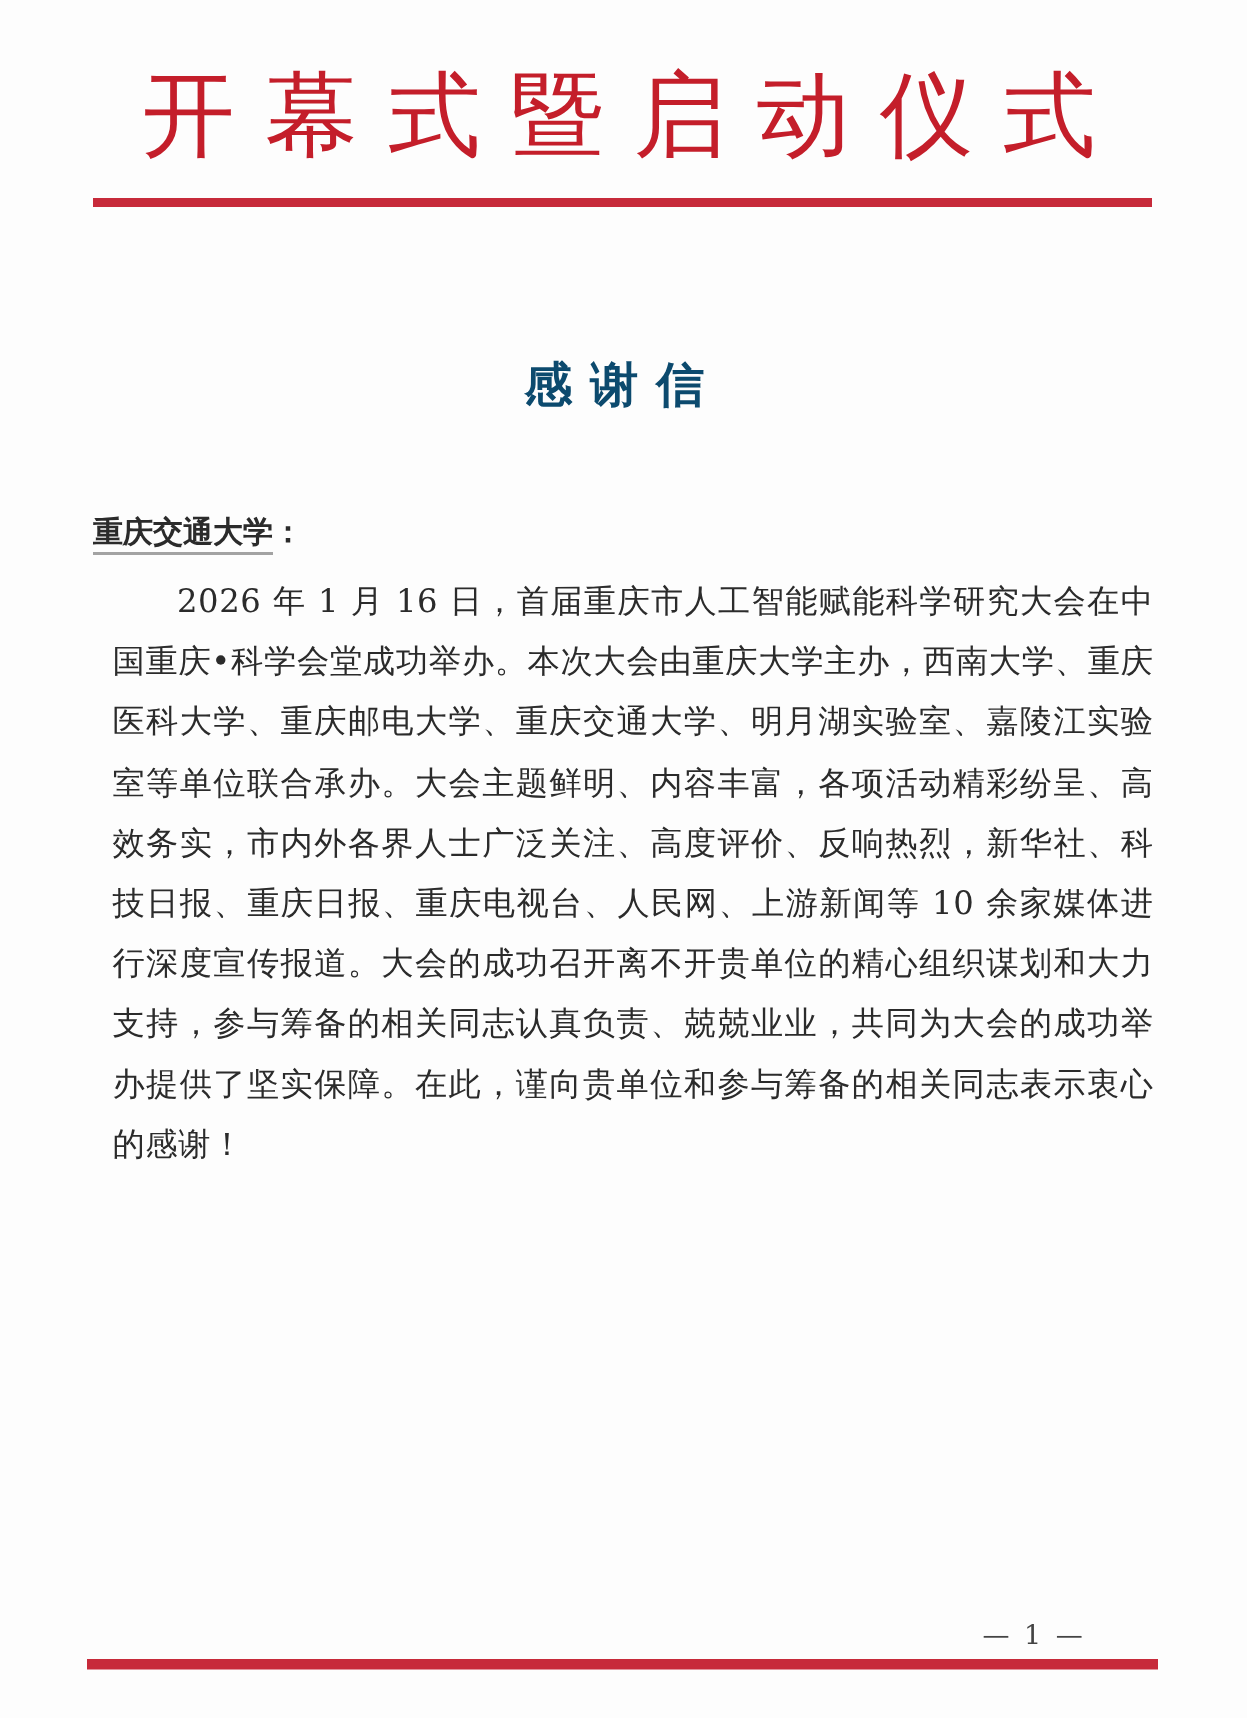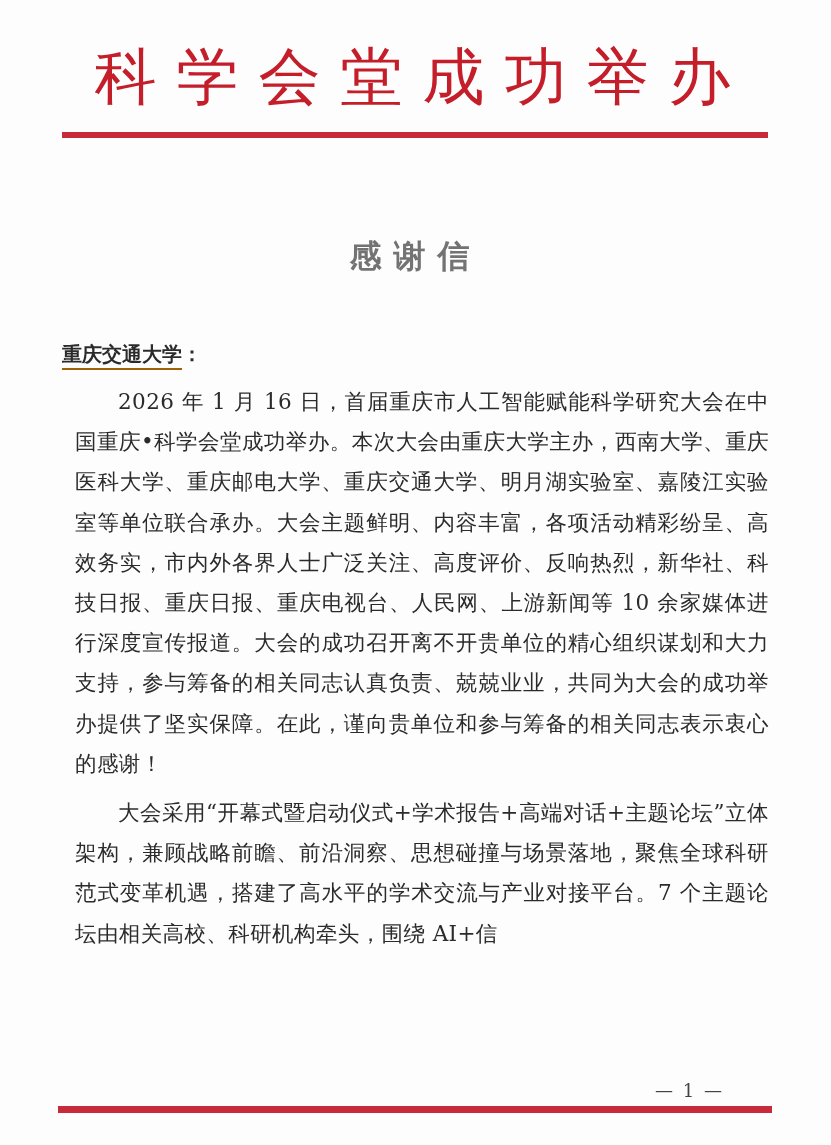--- a/index.html
+++ b/index.html
@@ -4,41 +4,40 @@
 <style>
   html,body{margin:0;padding:0;background:#fdfdfd;}
   body{width:831px;height:1145px;position:relative;overflow:hidden;
        font-family:"DejaVu Serif","Liberation Serif",serif;color:#2b2b2b;}
   .masthead{position:absolute;left:0;top:46px;width:831px;text-align:center;
        color:#c41e2a;font-size:62px;letter-spacing:20px;font-weight:normal;
        font-family:"DejaVu Serif","Liberation Serif",serif;line-height:1;
        padding-left:14px;box-sizing:border-box;}
   .rule-top{position:absolute;left:62px;top:132px;width:706px;height:6px;background:#c72a3a;}
   .doc-title{position:absolute;left:0;top:240px;width:831px;text-align:center;
-       font-size:32px;font-weight:bold;letter-spacing:12px;color:#737373;line-height:1;}
+       font-size:32px;font-weight:bold;letter-spacing:12px;color:#0c4a6e;line-height:1;}
   .salutation{position:absolute;left:62px;top:344px;font-size:20px;font-weight:bold;line-height:1;}
-  .salutation .name{border-bottom:2px solid #a16207;padding-bottom:2px;}
+  .salutation .name{border-bottom:2px solid #a3a3a3;padding-bottom:2px;}
   .body{position:absolute;left:62px;top:382px;width:707px;font-size:21.5px;line-height:40.2px;
        text-align:justify;letter-spacing:0.4px;}
   .body p{margin:0 0 0 13px;text-indent:2em;}
   .body p + p{margin-top:9px;}
   .page-num{position:absolute;left:655px;top:1080px;font-size:18px;color:#444;letter-spacing:2px;}
   .rule-bottom{position:absolute;left:58px;top:1106px;width:714px;height:7px;background:#c72a3a;}
 </style>
 </head>
 <body>
 
-<div class="masthead">科学会堂成功举办</div>
+<div class="masthead">开幕式暨启动仪式</div>
 <div class="rule-top"></div>
 
 <div class="doc-title">感谢信</div>
 
 <div class="salutation">
   <span class="name">重庆交通大学</span><span>：</span>
 </div>
 
 <div class="body">
   <p>2026 年 1 月 16 日，首届重庆市人工智能赋能科学研究大会在中国重庆•科学会堂成功举办。本次大会由重庆大学主办，西南大学、重庆医科大学、重庆邮电大学、重庆交通大学、明月湖实验室、嘉陵江实验室等单位联合承办。大会主题鲜明、内容丰富，各项活动精彩纷呈、高效务实，市内外各界人士广泛关注、高度评价、反响热烈，新华社、科技日报、重庆日报、重庆电视台、人民网、上游新闻等 10 余家媒体进行深度宣传报道。大会的成功召开离不开贵单位的精心组织谋划和大力支持，参与筹备的相关同志认真负责、兢兢业业，共同为大会的成功举办提供了坚实保障。在此，谨向贵单位和参与筹备的相关同志表示衷心的感谢！</p>
-  <p>大会采用“开幕式暨启动仪式+学术报告+高端对话+主题论坛”立体架构，兼顾战略前瞻、前沿洞察、思想碰撞与场景落地，聚焦全球科研范式变革机遇，搭建了高水平的学术交流与产业对接平台。7 个主题论坛由相关高校、科研机构牵头，围绕 AI+信</p>
 </div>
 
 <div class="page-num">— 1 —</div>
 <div class="rule-bottom"></div>
 
 </body></html>

